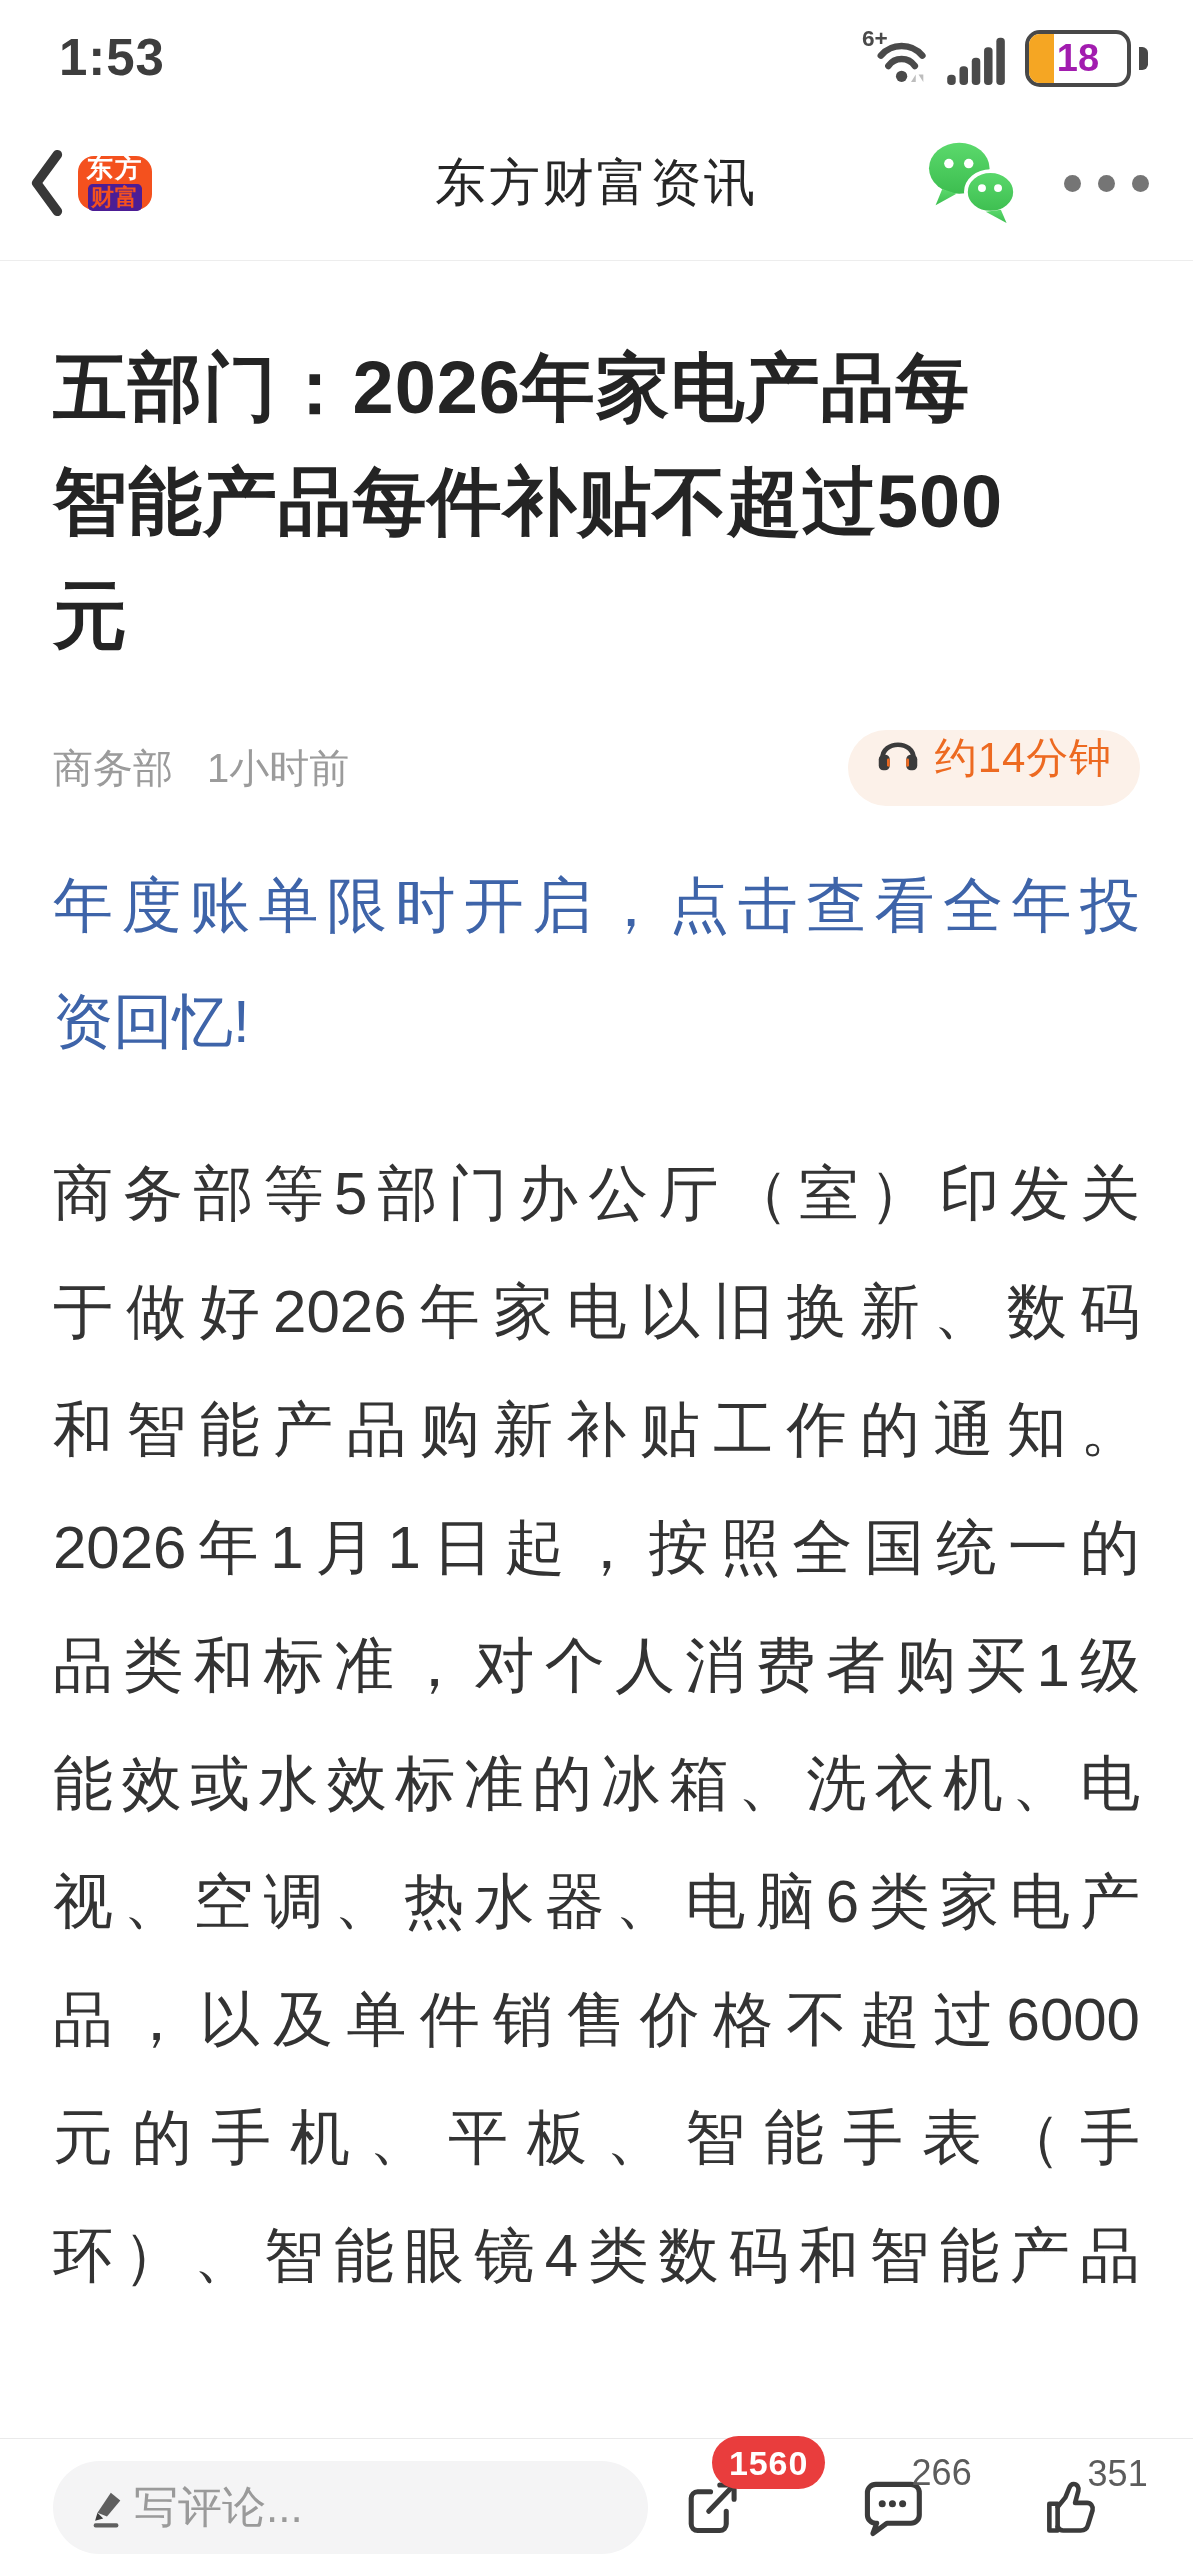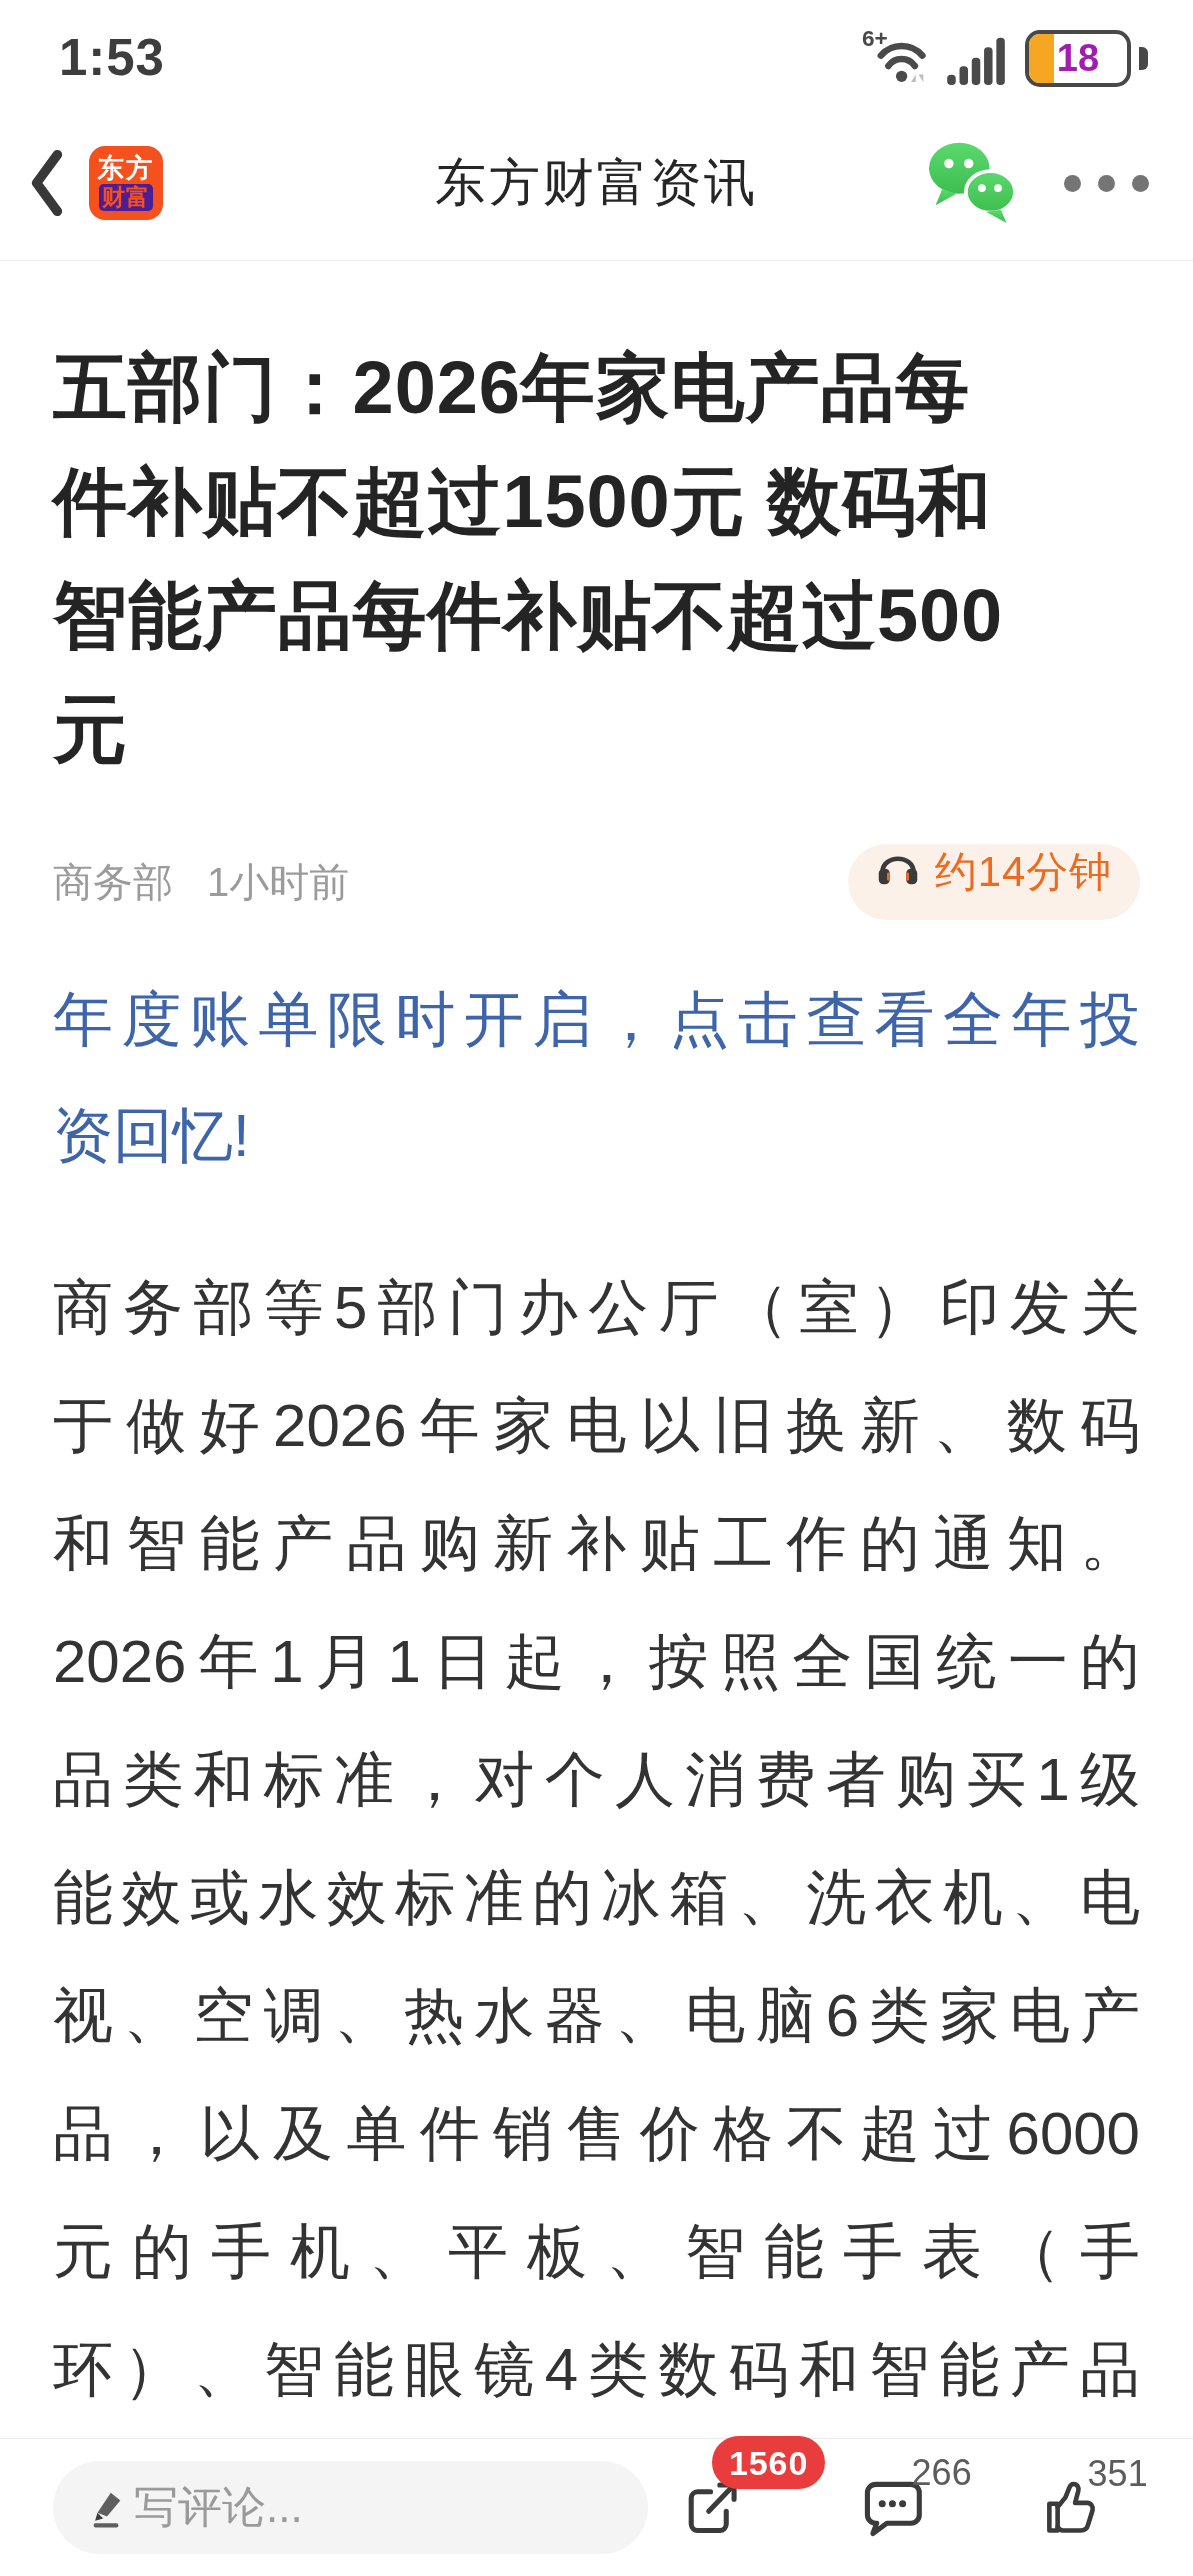--- a/index.html
+++ b/index.html
@@ -27,22 +27,22 @@
   }
   .battery-nub{ width:9.5px; height:23px; background:#484848; border-radius:0 5.7px 5.7px 0; margin-bottom:19px; margin-left:-11.4px; }
   
   .header{
     position:absolute; top:106px; left:0; right:0; height:155px;
     display:flex; align-items:center; padding:0 44px 0 28px;
     border-bottom:1.9px solid #ededed; background:#fff;
   }
   .back-btn{ width:42px; height:70px; display:flex; align-items:center; }
   .app-logo{
-    width:74px; height:74px; border-radius:16px; background:#F4511E;
-    margin-left:19px; display:flex; flex-direction:column; align-items:center; justify-content:center; gap:2.8px;
+    width:74px; height:54px; border-radius:16px; background:#F4511E;
+    margin-left:8px; display:flex; flex-direction:column; align-items:center; justify-content:center; gap:2.8px;
   }
   .app-logo .l1{ color:#fff; font-size:26.5px; font-weight:700; line-height:1; letter-spacing:1.9px; }
   .app-logo .l2{
     background:#4c1d95; color:#F4511E; font-size:23px; font-weight:700;
     line-height:1; border-radius:4.7px; padding:1.9px 2.8px; letter-spacing:0.9px;
   }
   .header-title{
     position:absolute; left:50%; transform:translateX(-50%);
     font-size:51px; color:#262626; font-weight:500; letter-spacing:2.8px; white-space:nowrap;
   }
@@ -161,21 +161,20 @@
           <i></i>
           <i></i>
       </span>
     </div>
   </div>
 
   <div class="content">
 
     <div class="article-title">
       <div class="title-line">五部门：2026年家电产品每</div>
-      <div class="title-line">件补贴不超过1500元 数码和</div>
       <div class="title-line">智能产品每件补贴不超过500</div>
       <div class="title-line">元</div>
     </div>
 
     <div class="meta-row">
       <span class="meta-text">商务部</span>
       <span class="meta-text meta-gap">1小时前</span>
       <span class="audio-pill">
         <svg width="44" height="44" viewBox="0 0 48 46">
           <path d="M7 30 C7 10 41 10 41 30" fill="none" stroke="#3b3b3b" stroke-width="5" stroke-linecap="round"></path>

